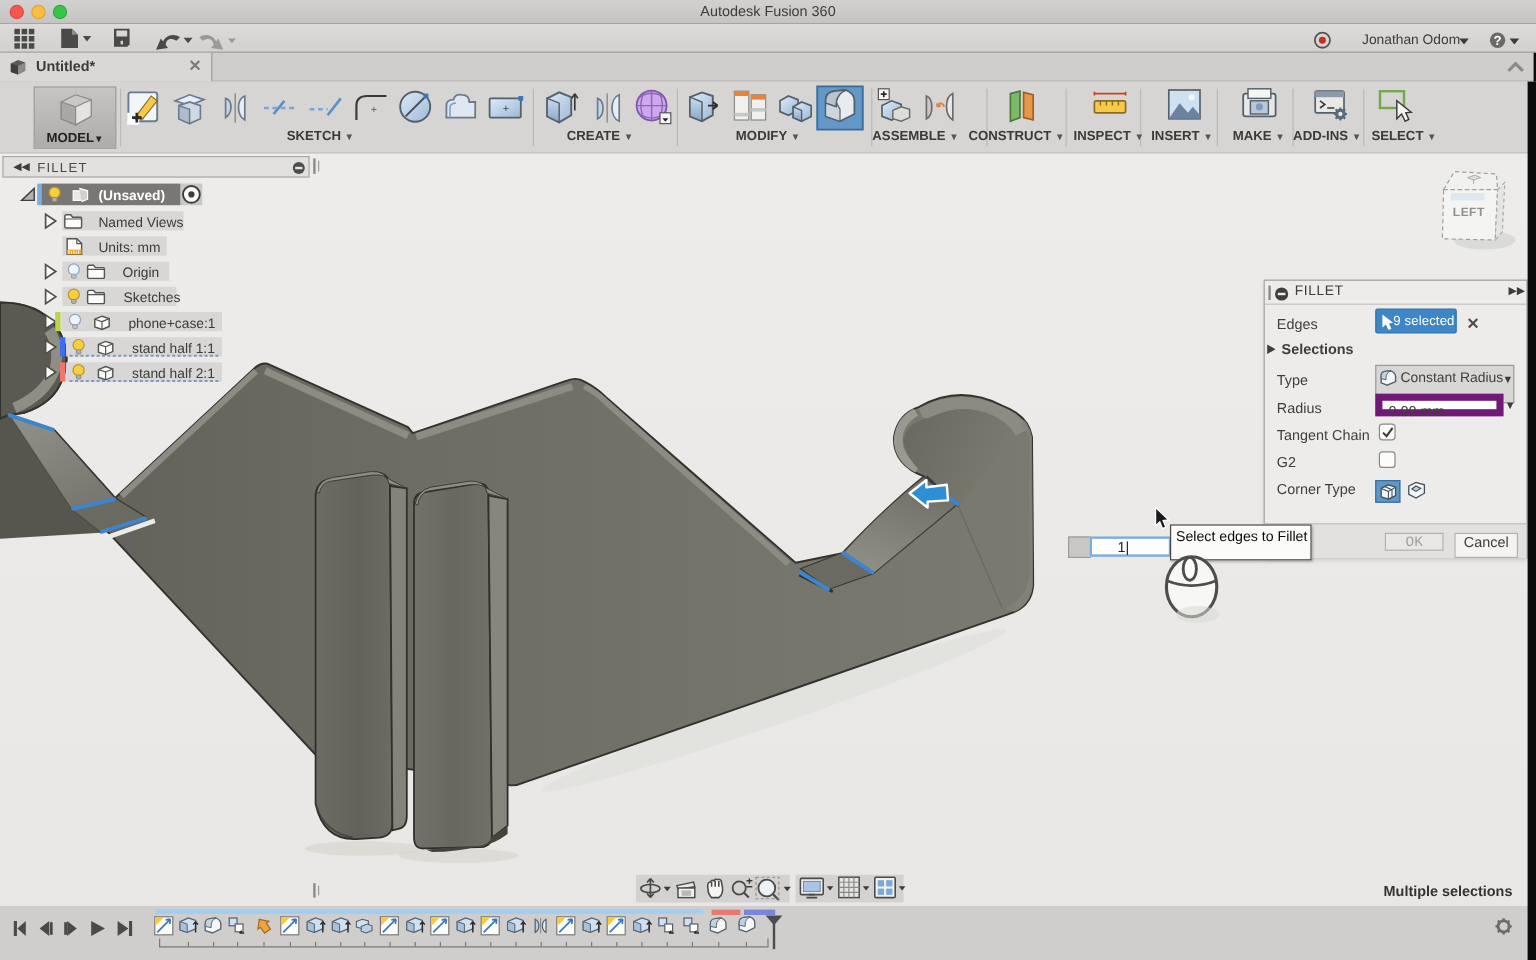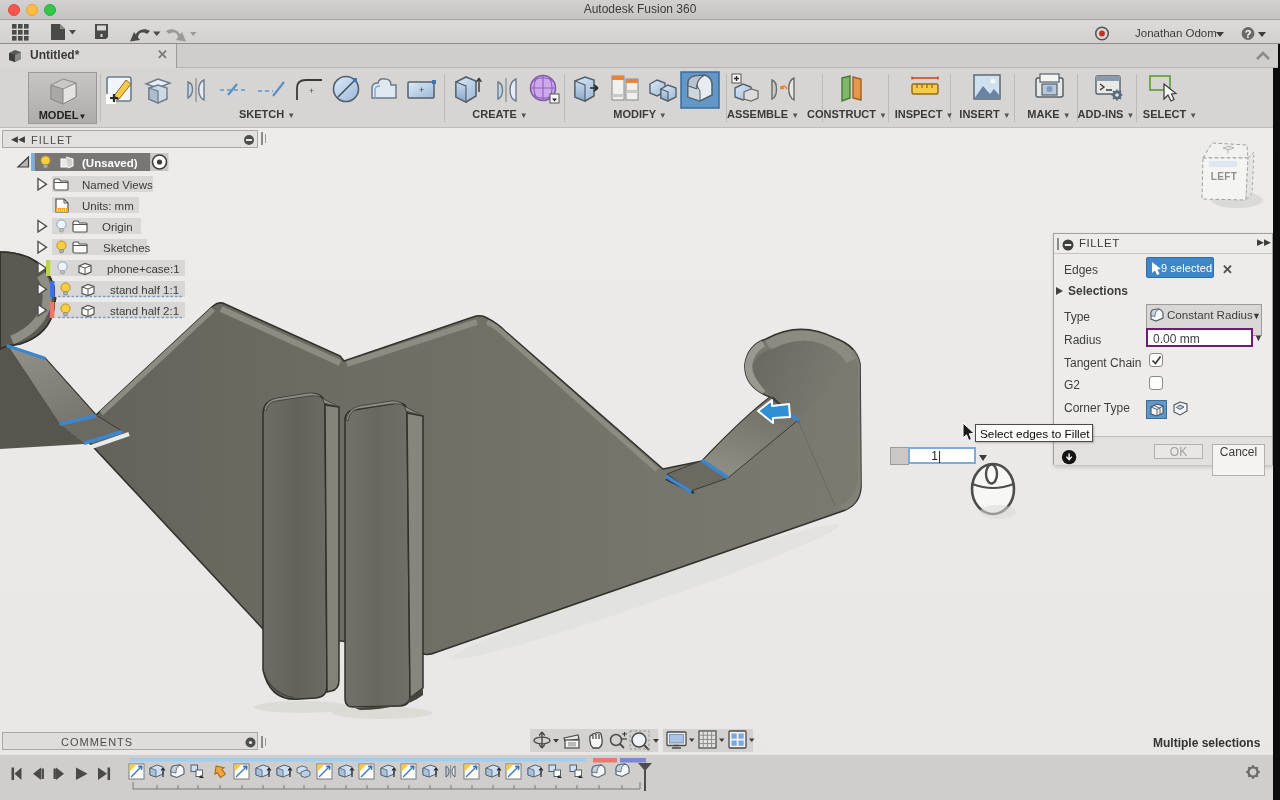--- a/index.html
+++ b/index.html
@@ -539,21 +539,21 @@
     <div style="position:absolute;left:92px;top:70px;width:116px;height:32px;background:#d8d7d5;border:1px solid #9c9b99;">
       <svg style="position:absolute;left:2px;top:2px;" width="16" height="16" viewBox="0 0 16 16">
           <path d="M2 6 Q2 3 5 2.5 L10 2 Q14 3.5 14 7 L14 11 L7 14 L2 12 Z" fill="#f4f6f8" stroke="#55606b" stroke-width="1.2"></path>
           <path d="M2 6 Q2 3 5 2.5 L10 2 Q6 4 6 8 L6 9.5 L2 8.5 Z" fill="#c4d2e0" stroke="#55606b" stroke-width="0.8"></path>
         </svg>
       <span style="position:absolute;left:20px;top:3px;font-size:11.6px;white-space:nowrap;">Constant Radius</span>
     </div>
     <div style="position:absolute;left:198px;top:77px;font-size:9px;color:#3c3c3a;">▼</div>
 
     <div style="position:absolute;left:10px;top:99px;">Radius</div>
-    <div style="position:absolute;left:92px;top:94px;width:107px;height:19px;background:#fff;border:2px solid #701a75;">
+    <div style="position:absolute;left:92px;top:94px;width:107px;height:19px;background:#fff;border:6px solid #701a75;">
       <span style="position:absolute;left:5px;top:2px;font-size:12px;">0.00 mm</span>
     </div>
     <div style="position:absolute;left:200px;top:99px;font-size:9px;color:#3c3c3a;">▼</div>
 
     <div style="position:absolute;left:10px;top:122px;">Tangent Chain</div>
     <div style="position:absolute;left:95px;top:119px;width:14px;height:14px;background:#fcfcfa;border:1px solid #8a8a88;border-radius:3px;">
       <svg style="position:absolute;left:1px;top:1px;" width="11" height="11" viewBox="0 0 11 11">
           <path d="M1.5 5.5 L4.5 8.5 L9.5 1.5" fill="none" stroke="#3a3a38" stroke-width="1.7"></path>
         </svg>
     </div>
@@ -569,53 +569,46 @@
         </svg>
     </div>
     <div style="position:absolute;left:118px;top:166px;width:19px;height:17px;">
       <svg style="position:absolute;left:0;top:0;" width="18" height="17" viewBox="0 0 18 17">
           <path d="M2 5 L8 2 L15 4 L15 11 L8 15 L2 12 Z" fill="#f4f6f8" stroke="#44505c" stroke-width="1.1"></path>
           <path d="M8 5 L12 7 L8 9.5 L4.5 7.5 Z" fill="#b9cde0" stroke="#44505c" stroke-width="0.9"></path>
         </svg>
     </div>
 
     <div style="position:absolute;left:0;top:202px;width:218px;height:29px;background:#e2e1df;border-top:1px solid #bebdbb;"></div>
-    <div class="btn" style="left:100px;top:210px;width:49px;height:15px;background:#e8e7e5;color:#a0a09e;line-height:14px;">OK</div>
-    <div class="btn" style="left:158px;top:210px;width:53px;height:32px;background:#f4f3f1;color:#3c3c3a;line-height:14px;">Cancel</div>
+    <div class="btn" style="left:100px;top:210px;width:49px;height:15px;background:#e8e7e5;color:#a0a09e;line-height:14px;font-family:Liberation Mono, monospace;">OK</div>
+    <div class="btn" style="left:158px;top:210px;width:53px;height:21px;background:#f4f3f1;color:#3c3c3a;line-height:14px;">Cancel</div>
   </div>
 
   <div class="abs" style="left:890px;top:319px;width:19px;height:18px;background:#c9c8c6;border:1px solid #9c9b99;"></div>
   <div class="abs" style="left:908px;top:319px;width:68px;height:17px;background:#fff;border:2px solid #7aacdc;">
     <span style="position:absolute;right:33px;top:0px;font-size:12px;color:#222;">1|</span>
   </div>
   <div class="abs" style="left:979px;top:327px;width:0;height:0;border-left:4.5px solid transparent;border-right:4.5px solid transparent;border-top:6px solid #3a3a38;"></div>
   <svg class="abs" style="left:955px;top:293px;" width="22" height="22" viewBox="0 0 22 22">
     <path d="M8 2 L8 17 L11.5 13.8 L13.8 19.5 L16.5 18.3 L14.2 12.8 L19 12.3 Z" fill="#1a1a1a" stroke="#fff" stroke-width="1"></path>
   </svg>
   <svg class="abs" style="left:1061px;top:321px;" width="18" height="18" viewBox="0 0 20 20">
     <circle cx="9" cy="9" r="8" fill="#141414"></circle>
     <path d="M9 5 l0 6 M6 8.5 l3 3.5 3 -3.5" stroke="#fff" stroke-width="1.5" fill="none"></path>
   </svg>
-  <div class="abs" style="left:975px;top:296px;width:118px;height:18px;background:#fbfbf9;border:1px solid #4a4a48;box-shadow:1px 1px 2px rgba(0,0,0,0.25);">
+  <div class="abs" style="left:975px;top:309px;width:118px;height:30px;background:#fbfbf9;border:1px solid #4a4a48;box-shadow:1px 1px 2px rgba(0,0,0,0.25);">
     <span style="position:absolute;left:4px;top:2px;font-size:11.8px;color:#0a0a0a;white-space:nowrap;">Select edges to Fillet</span>
   </div>
   <svg class="abs" style="left:964px;top:332px;" width="58" height="62" viewBox="0 0 58 62">
     <ellipse cx="29" cy="29" rx="21" ry="25" fill="#f7f7f5" stroke="#4d4d4b" stroke-width="2.6"></ellipse>
     <path d="M8.5 24 Q29 32 49.5 24" fill="none" stroke="#4d4d4b" stroke-width="2.2"></path>
     <ellipse cx="27.5" cy="14" rx="5.5" ry="9.5" fill="#fcfcfa" stroke="#4d4d4b" stroke-width="2.4"></ellipse>
     <ellipse cx="34" cy="52" rx="18" ry="7" fill="#d8d8d4" opacity="0.55"></ellipse>
   </svg>
 
-  <div class="abs" id="comments">
-    <span style="position:absolute;left:58px;top:3px;letter-spacing:1px;">COMMENTS</span>
-    <svg style="position:absolute;left:242px;top:3.5px;" width="11" height="11" viewBox="0 0 11 11">
-        <circle cx="5.5" cy="5.5" r="5" fill="#4d4d4b"></circle>
-        <circle cx="5.5" cy="5.5" r="1.6" fill="#e8e8e6"></circle>
-      </svg>
-  </div>
   <div class="abs" style="left:261px;top:608px;width:1.5px;height:12px;background:#8b8b89;"></div>
   <div class="abs" style="left:264.5px;top:610px;width:1.5px;height:8px;background:#9b9b99;"></div>
 
   <div class="abs" style="left:530px;top:601px;width:128px;height:23px;background:#d3d2d0;"></div>
   <div class="abs" style="left:663px;top:601px;width:90px;height:23px;background:#d3d2d0;"></div>
   <svg class="abs" style="left:530px;top:601px;" width="225" height="23" viewBox="0 0 225 23">
     <g stroke="#4a4a48" fill="none" stroke-width="1.4">
       <path d="M12 3 L12 19 M12 3 l-2.8 3.5 M12 3 l2.8 3.5 M12 19 l-2.8 -3.5 M12 19 l2.8 -3.5"></path>
       <ellipse cx="12" cy="11.5" rx="8" ry="3.4"></ellipse>
     </g>

